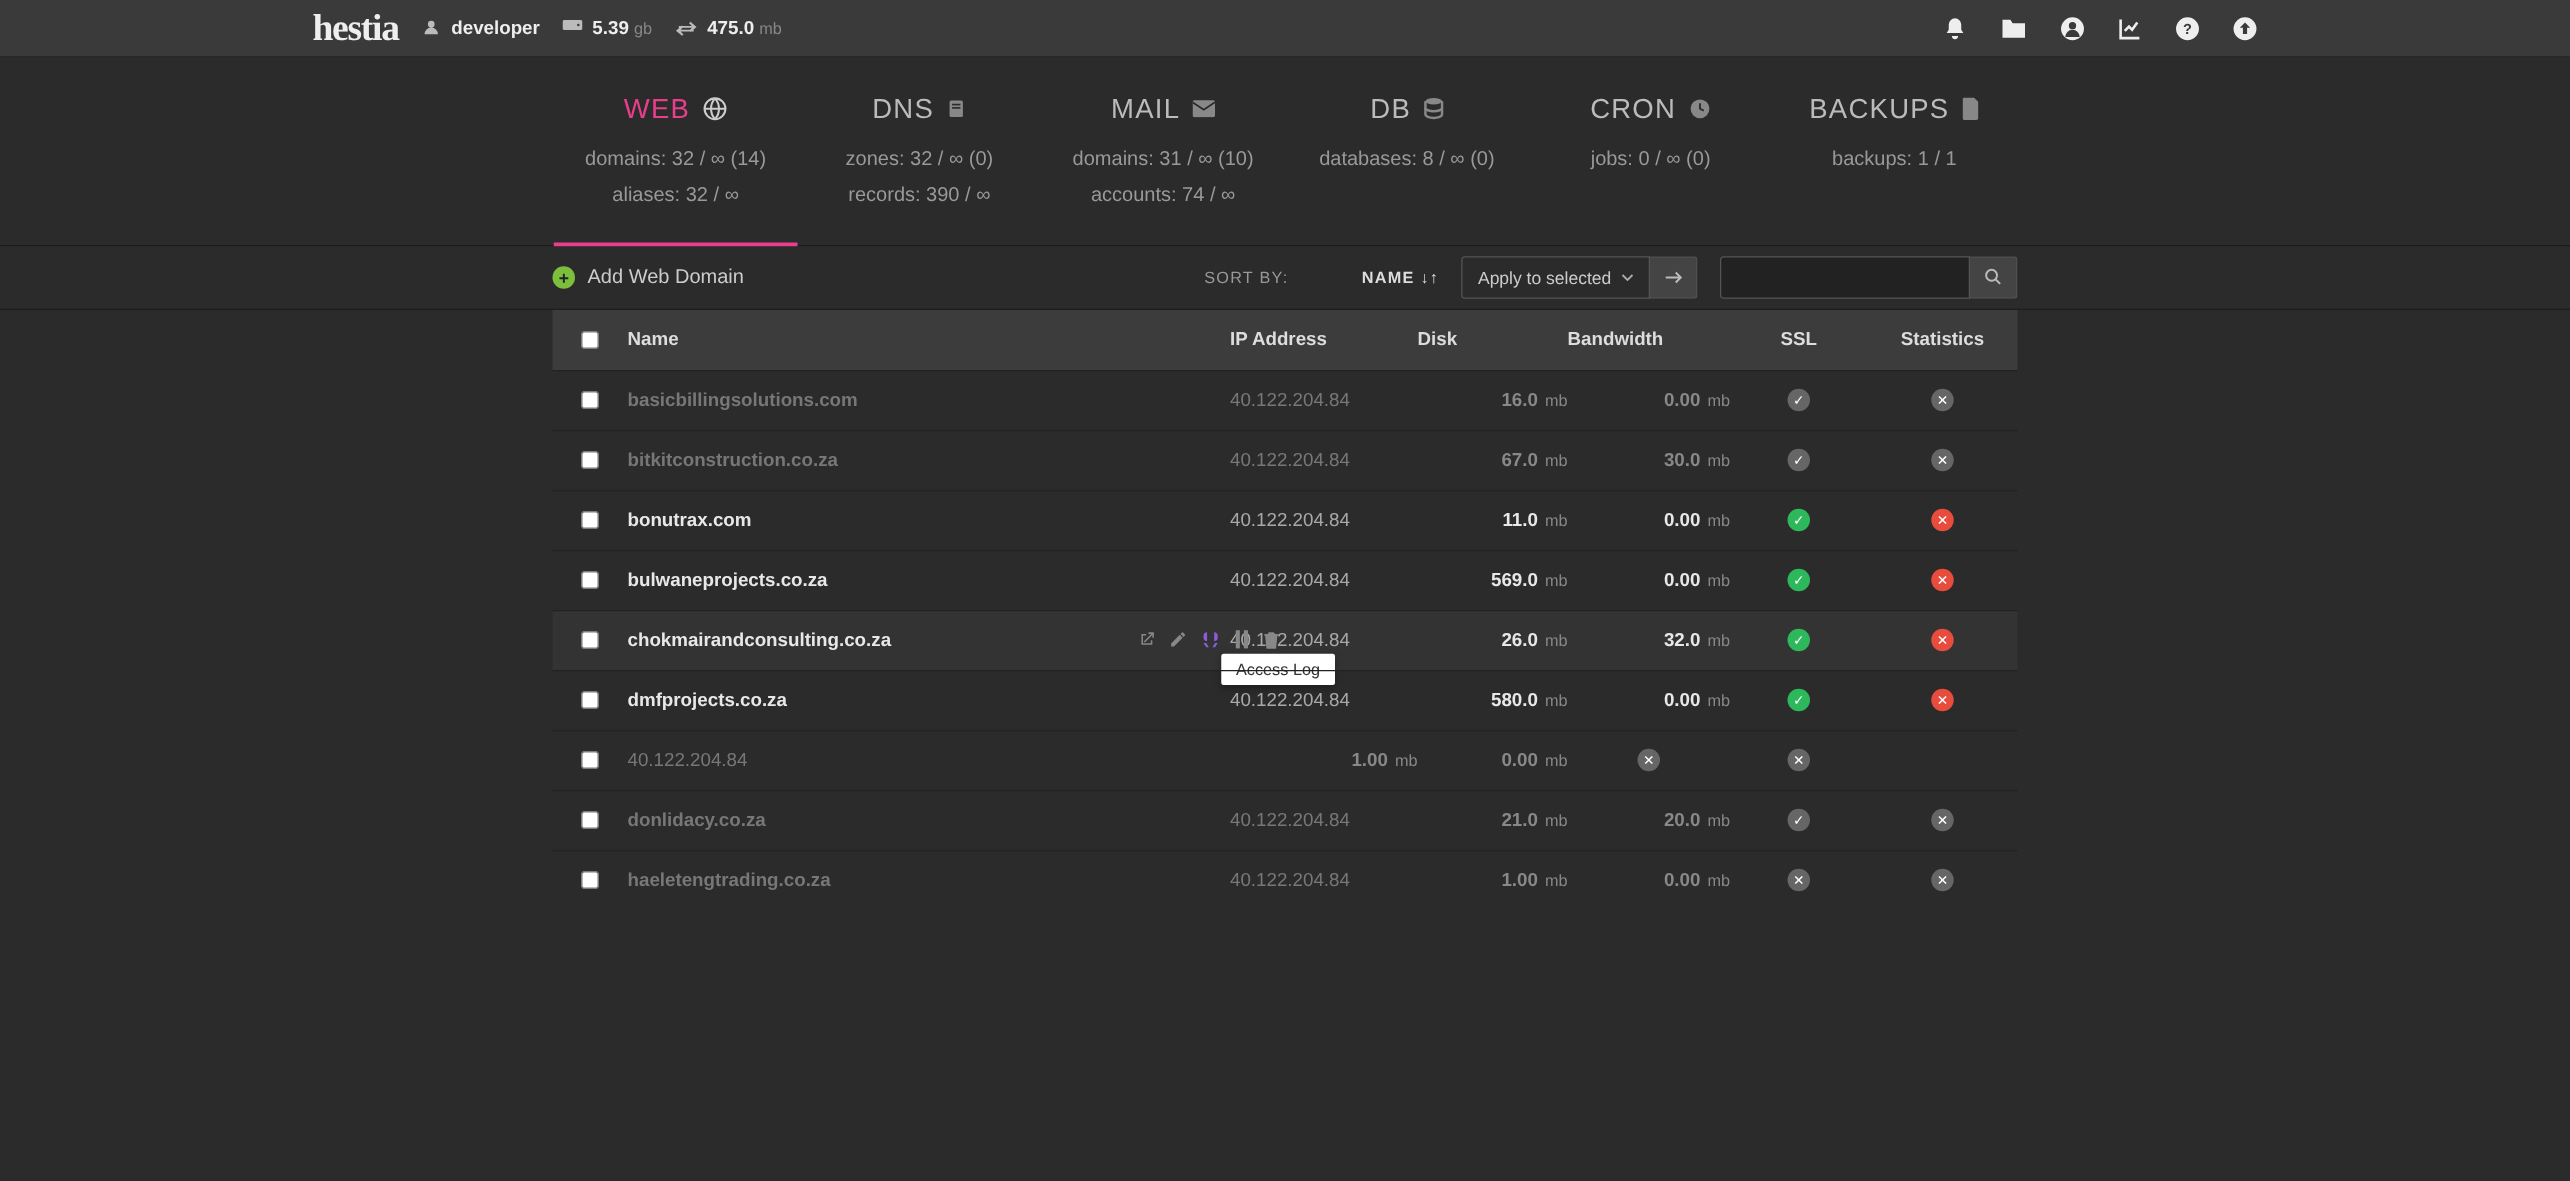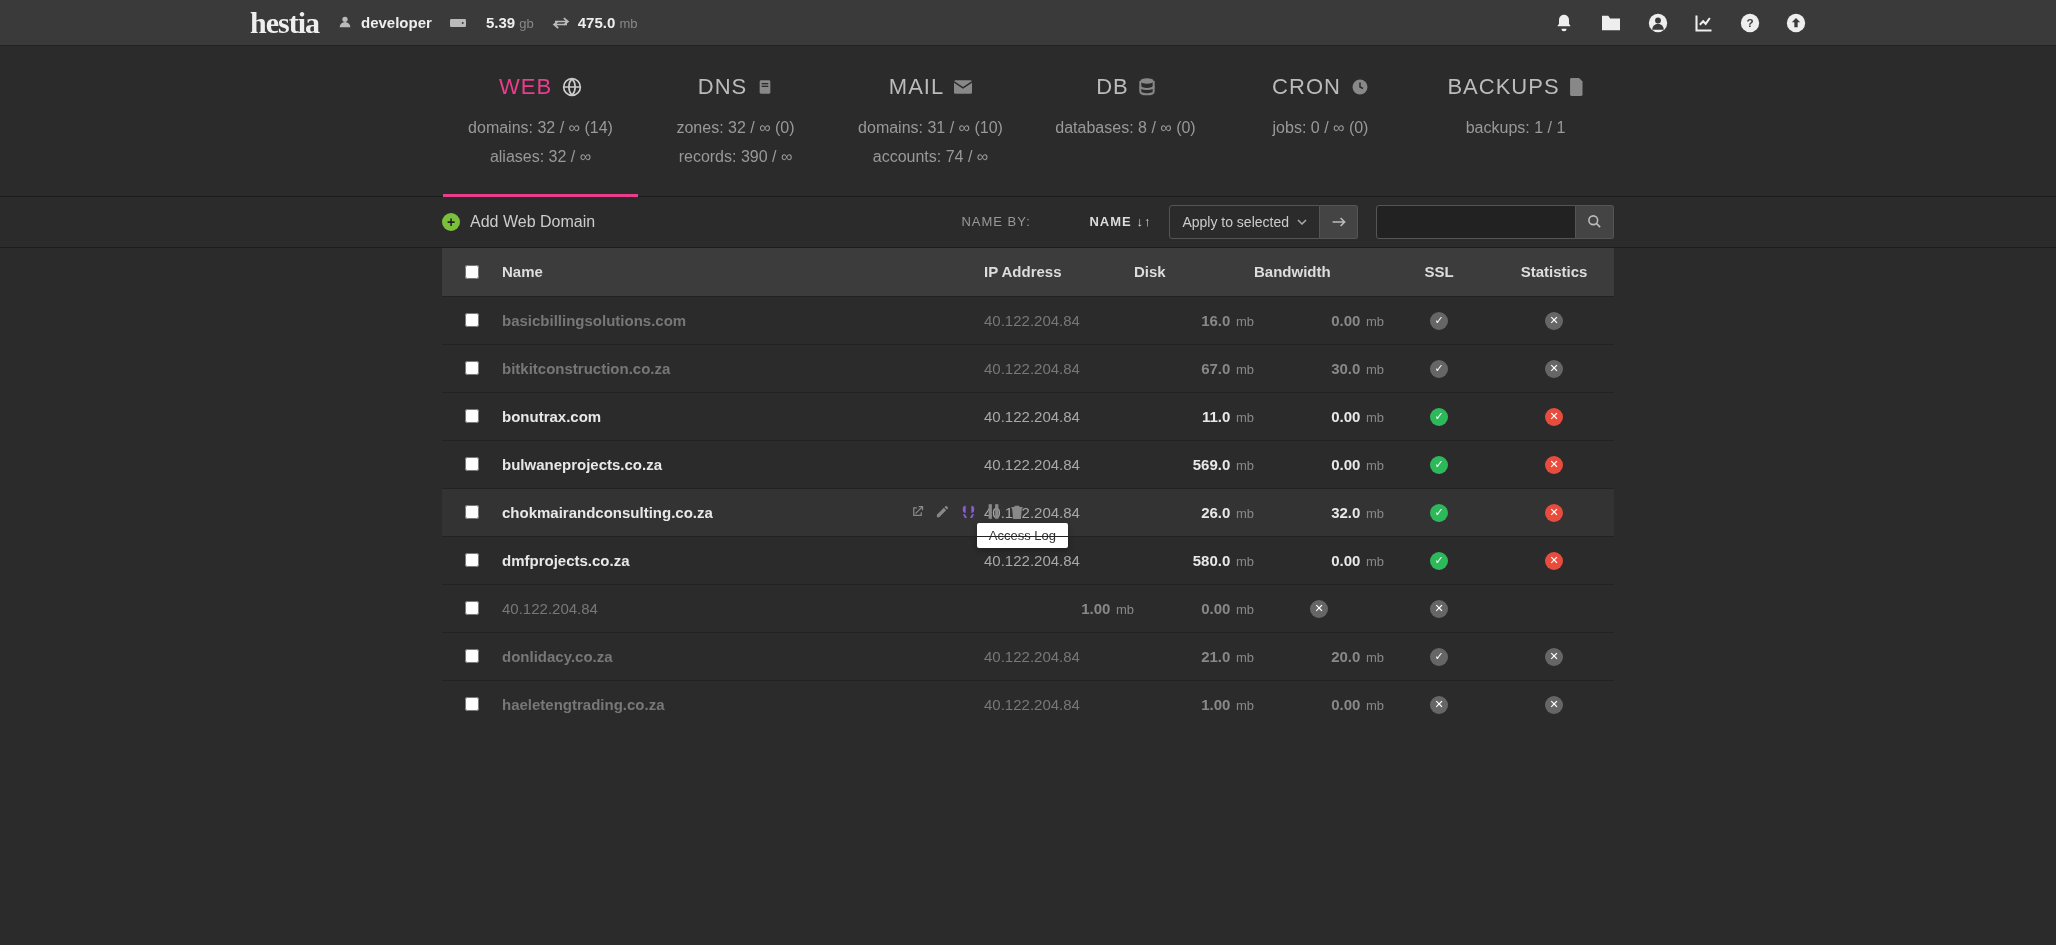--- a/index.html
+++ b/index.html
@@ -73,21 +73,21 @@
     <span class="logo">hestia</span>
     <div class="top-info">
       <span style="display:flex;align-items:flex-start;gap:8px;">
         <span class="icon">
           <svg width="16" height="16" viewBox="0 0 24 24" fill="#bbb">
               <path d="M12 12a4 4 0 100-8 4 4 0 000 8zm-8 8a8 8 0 1116 0H4z"></path>
             </svg>
         </span>
         <b>developer</b>
       </span>
-      <span style="display:flex;align-items:center;gap:20px;">
+      <span style="display:flex;align-items:flex-start;gap:8px;">
         <span class="icon">
           <svg width="16" height="12" viewBox="0 0 24 18" fill="#bbb">
               <rect x="0" y="3" width="24" height="12" rx="2"></rect>
               <circle cx="19" cy="9" r="1.5" fill="#3a3a3a"></circle>
             </svg>
         </span>
         <span><b>5.39</b> <span class="unit">gb</span></span>
       </span>
       <span style="display:flex;align-items:center;gap:8px;">
         <span class="icon">
@@ -229,21 +229,21 @@
 </div>
 
 <div class="toolbar-wrap">
   <div class="toolbar">
     <div class="add-btn">
       <span class="plus">+</span>
       <span>Add Web Domain</span>
     </div>
     <div class="tool-right">
       <div class="sortby">
-        <span>NAME BY:</span>
+        <span>SORT BY:</span>
         <span class="sv"><span>NAME</span> <span>↓↑</span></span>
       </div>
       <div class="apply-sel">
         <div class="selbox">
           <span>Apply to selected</span>
           <span>
               <svg width="10" height="6" viewBox="0 0 10 6" fill="none" stroke="#aaa" stroke-width="1.5">
                 <path d="M1 1l4 4 4-4"></path>
               </svg>
             </span>

